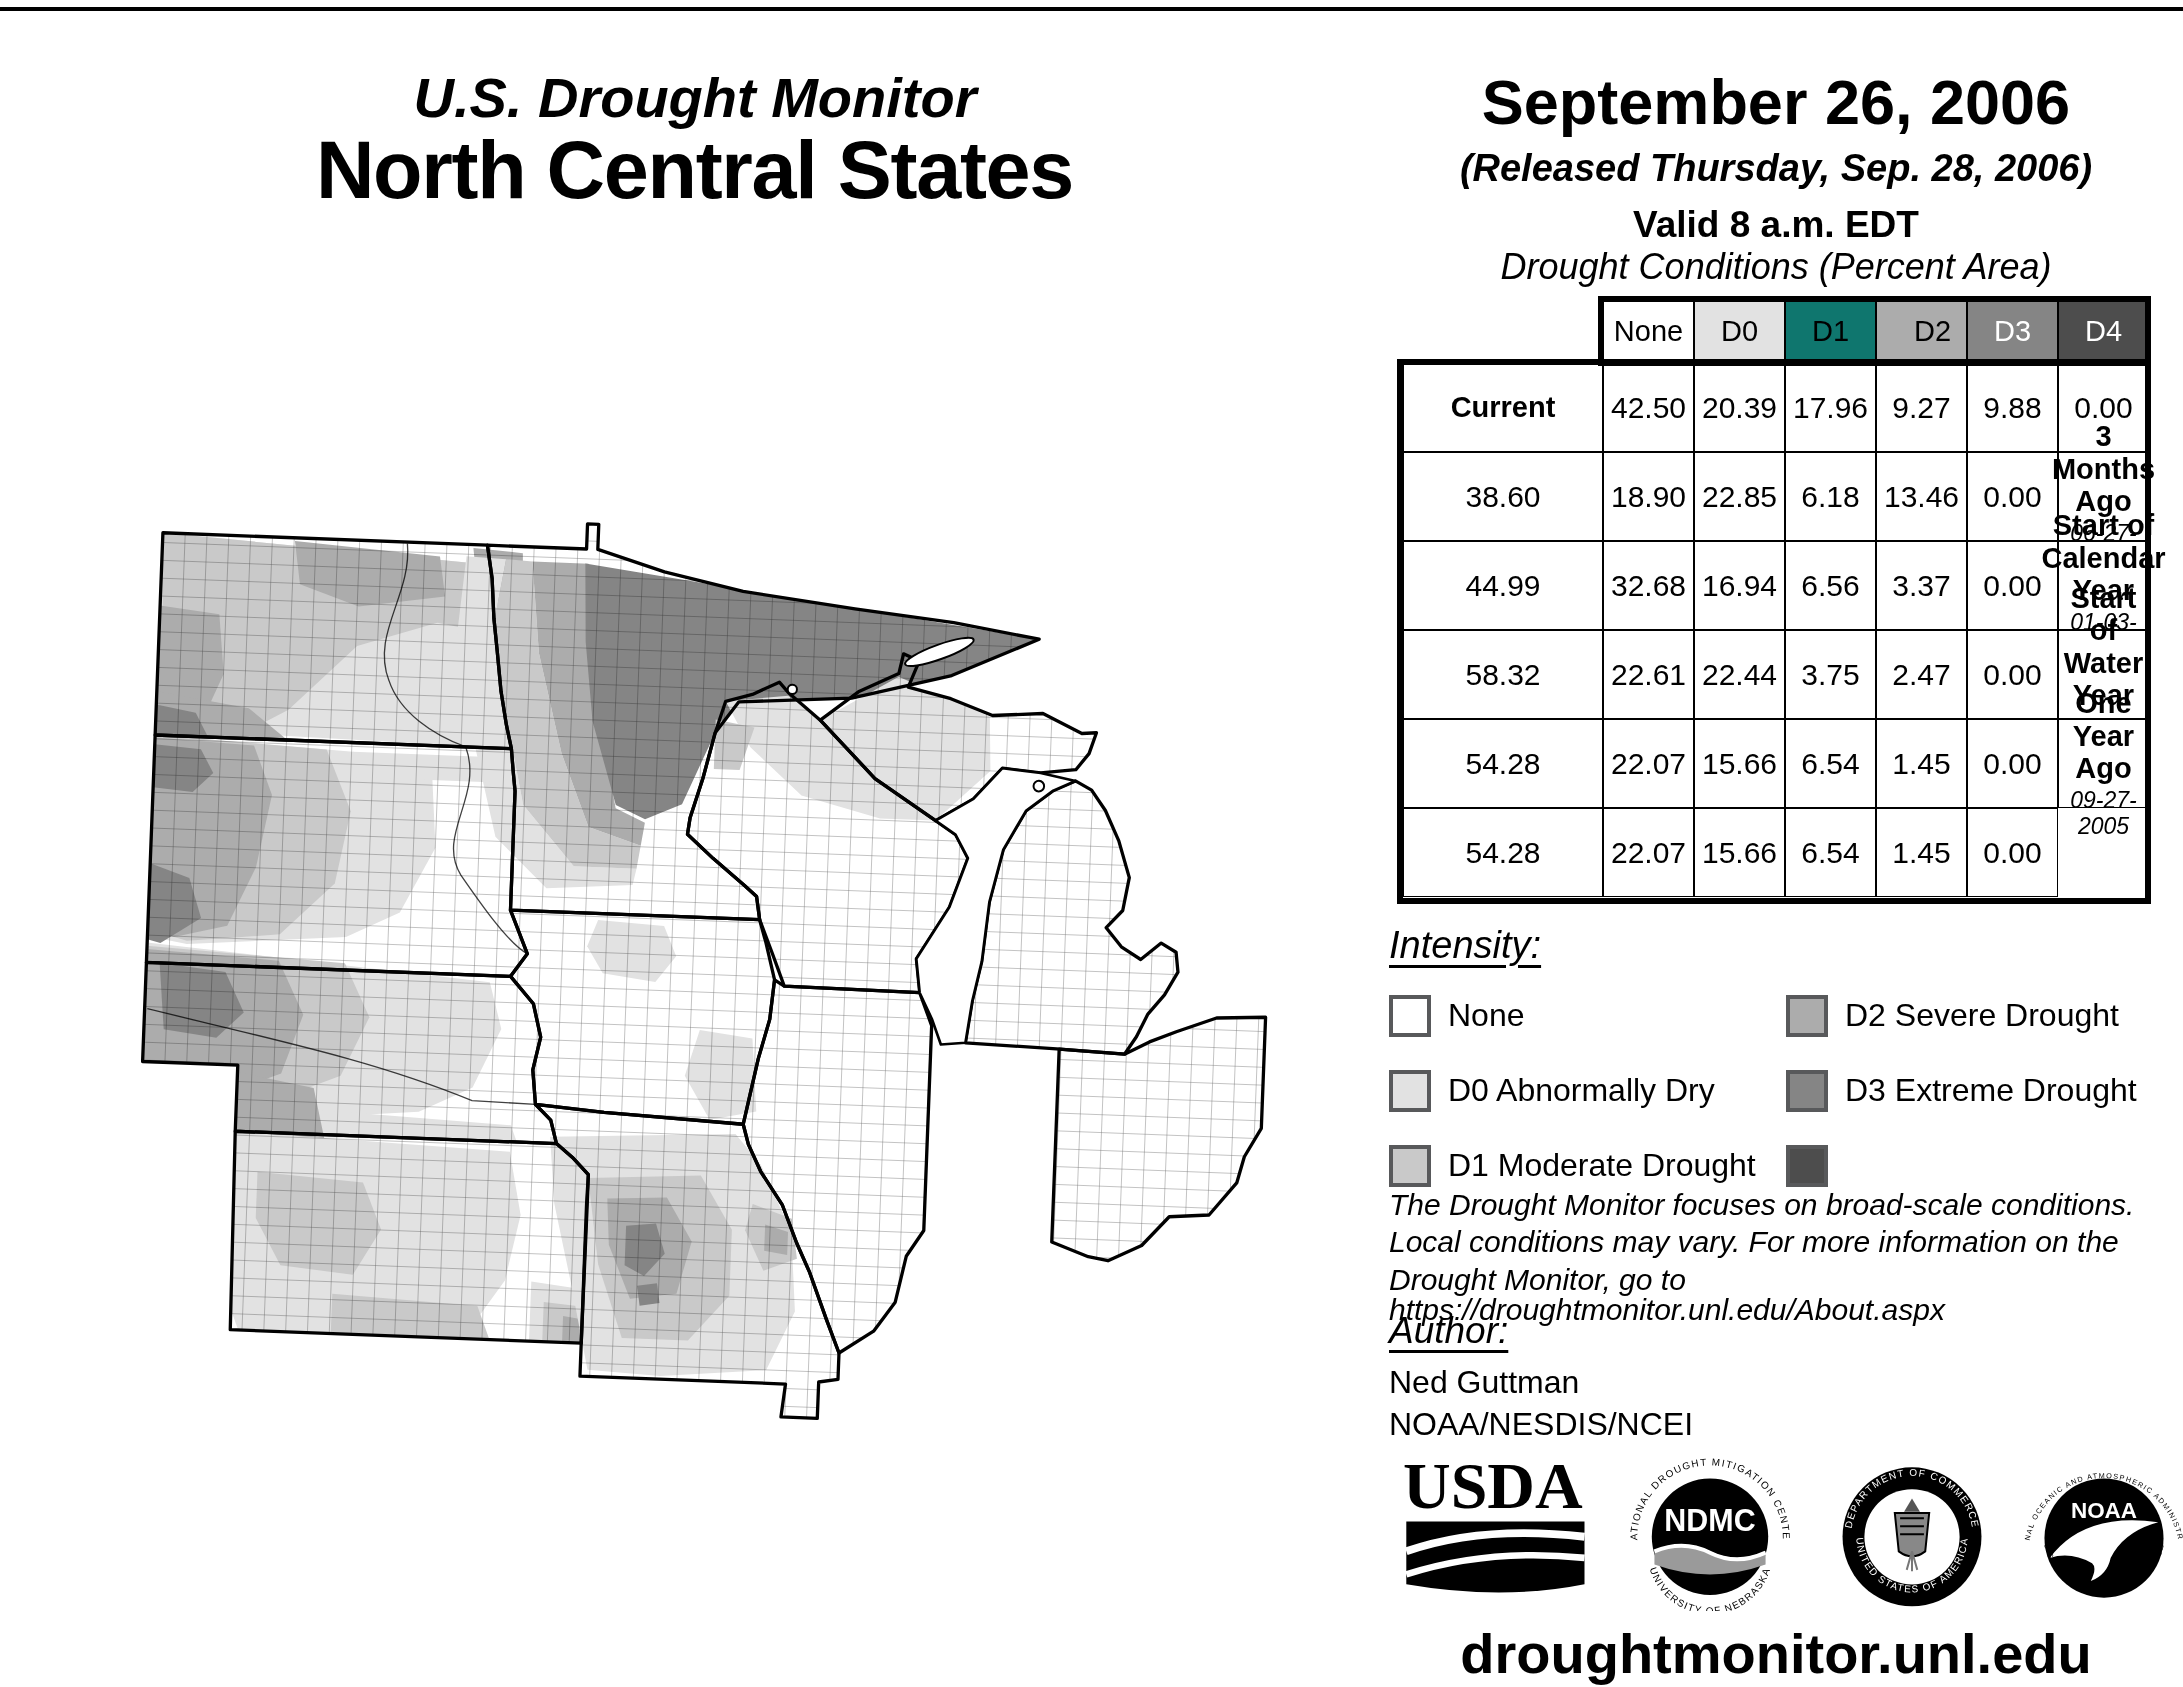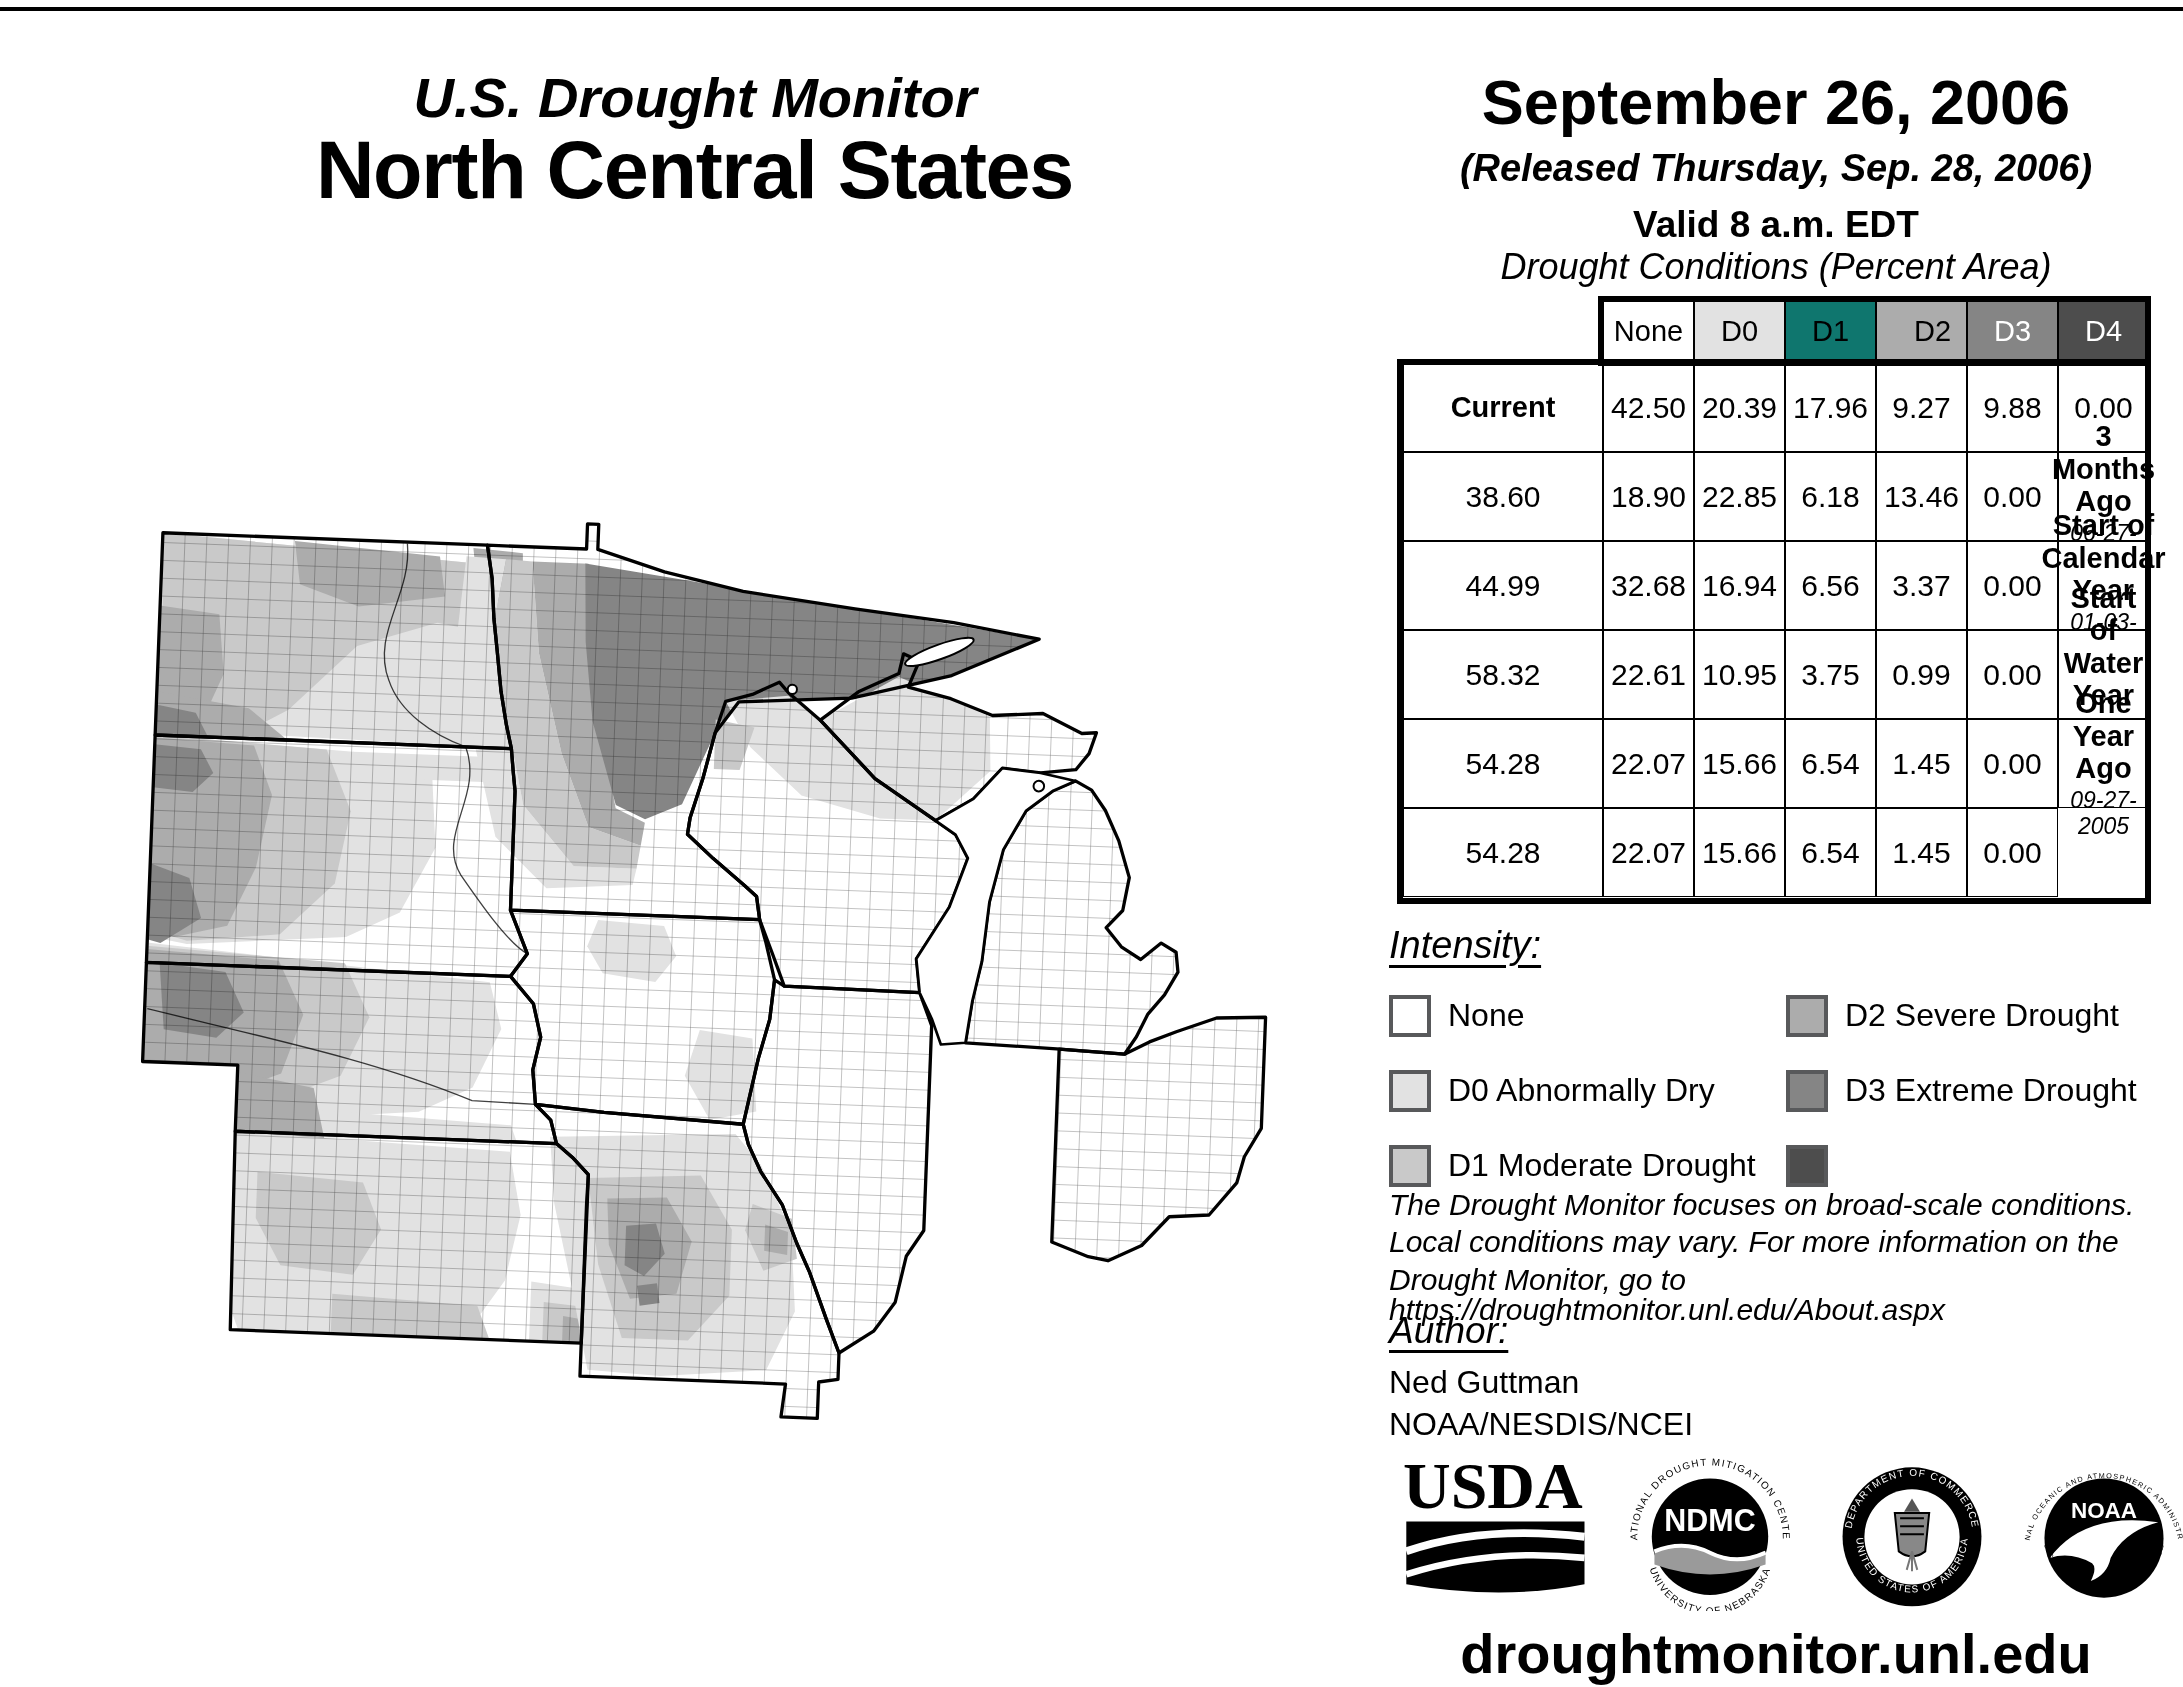--- a/index.html
+++ b/index.html
@@ -233,23 +233,23 @@
   <div class="cell">6.56</div>
   <div class="cell">3.37</div>
   <div class="cell">0.00</div>
 
   <div class="cell rowlabel">
       <span>Start of Calendar Year</span>
       <span class="sub">01-03-2006</span>
     </div>
   <div class="cell">58.32</div>
   <div class="cell">22.61</div>
-  <div class="cell">10.95</div>
+  <div class="cell">22.44</div>
   <div class="cell">3.75</div>
-  <div class="cell">0.99</div>
+  <div class="cell">2.47</div>
   <div class="cell">0.00</div>
 
   <div class="cell rowlabel">
       <span>Start of Water Year</span>
       <span class="sub">09-27-2005</span>
     </div>
   <div class="cell">54.28</div>
   <div class="cell">22.07</div>
   <div class="cell">15.66</div>
   <div class="cell">6.54</div>

